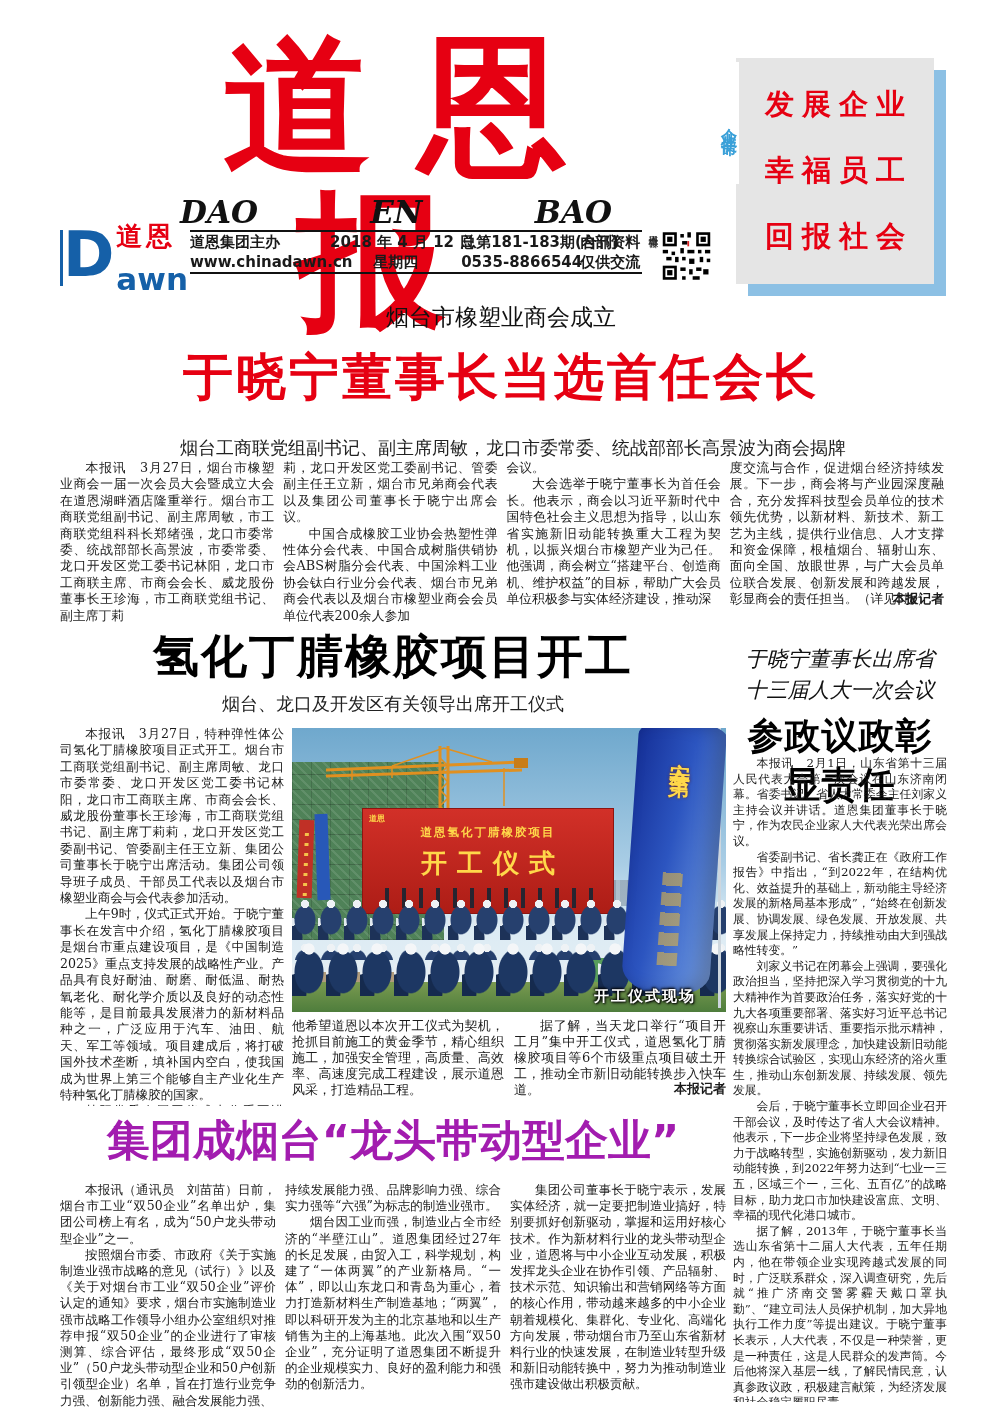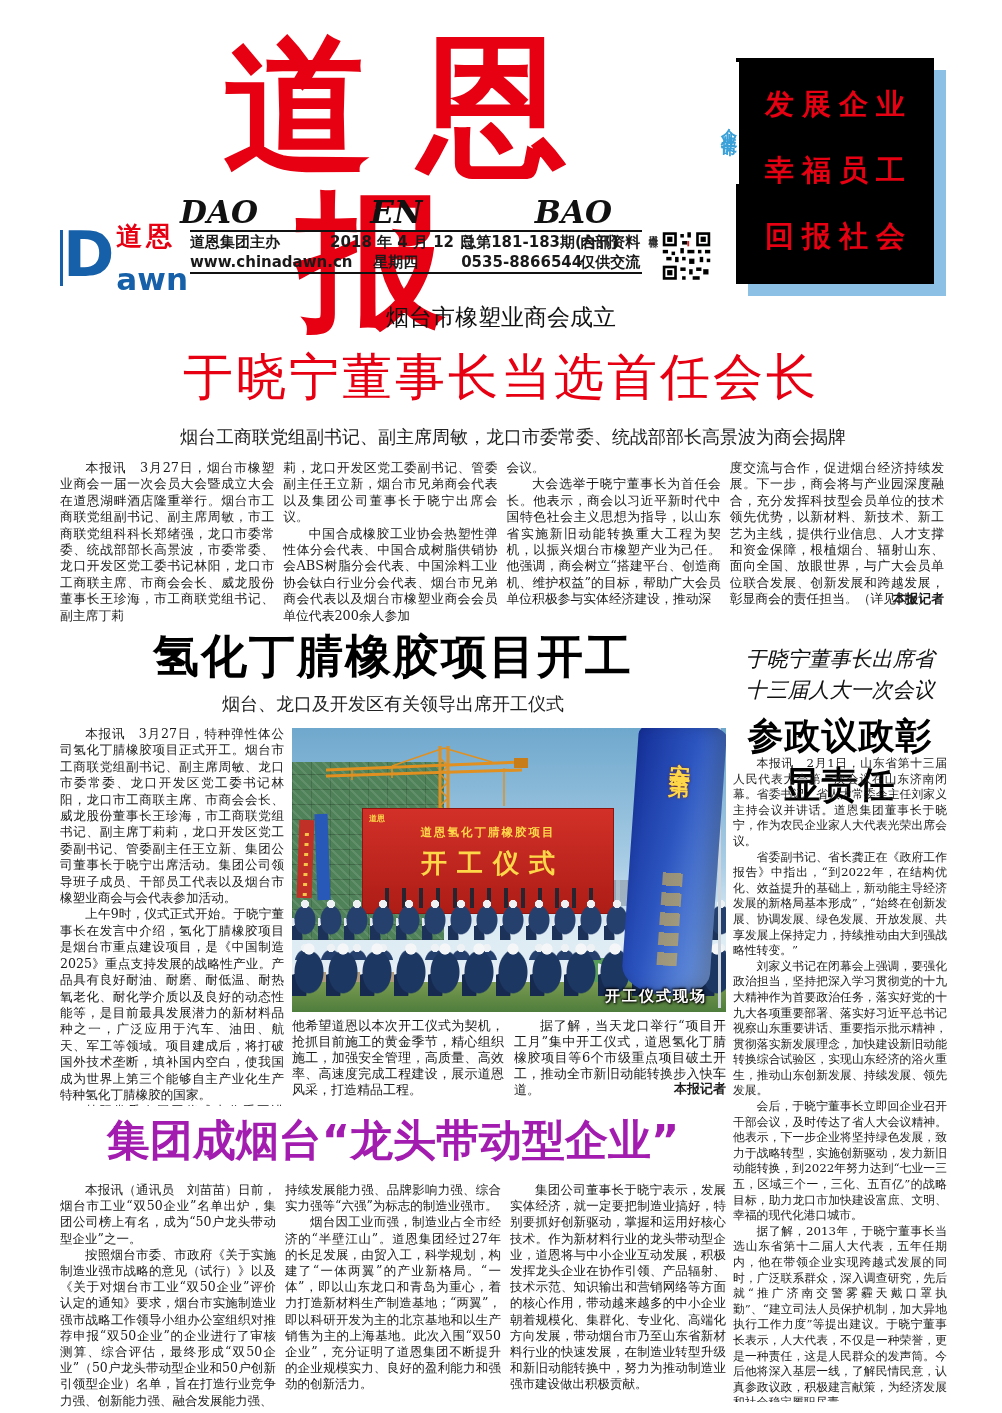--- a/index.html
+++ b/index.html
@@ -36,32 +36,32 @@
     border-top:2.5px solid #111;border-bottom:2.5px solid #111;
     display:grid;grid-template-columns:31% 29% 26% 14%;align-items:center;
     font-family:"DejaVu Sans","Liberation Sans",sans-serif;font-size:15px;font-weight:600;}
   .info-cell{text-align:center;line-height:20px;white-space:nowrap;}
   .info-cell:first-child{text-align:left;}
   .qr-wrap{position:absolute;left:646px;top:227px;width:66px;height:64px;display:flex;}
   .qr-label{writing-mode:vertical-rl;font-size:10px;letter-spacing:1px;color:#222;margin-right:1px;
     font-family:"DejaVu Sans","Liberation Sans",sans-serif;}
   .mission{position:absolute;left:710px;top:54px;width:236px;height:242px;}
   .mission-shadow{position:absolute;left:38px;top:16px;width:198px;height:226px;background:#8cc0e4;}
-  .mission-body{position:absolute;left:26px;top:4px;width:198px;height:226px;background:#000000;
+  .mission-body{position:absolute;left:26px;top:4px;width:198px;height:226px;background:#e5e5e5;
     display:flex;flex-direction:column;justify-content:space-around;align-items:center;padding:14px 0;}
   .mission-line{color:var(--red);font-weight:bold;font-size:29px;letter-spacing:8px;text-indent:8px;}
   .mission-tab{position:absolute;left:4px;top:8px;width:25px;height:122px;background:#fff;z-index:2;
     writing-mode:vertical-rl;text-align:center;color:var(--ltblue);font-weight:bold;font-size:16px;
     letter-spacing:4px;font-family:"DejaVu Sans","Liberation Sans",sans-serif;}
 
   
   .a1-kicker{position:absolute;left:0;top:302px;width:1002px;text-align:center;font-size:23px;color:#111;}
   .a1-headline{position:absolute;left:0;top:344px;width:1002px;text-align:center;
-    font-size:50px;font-weight:normal;color:var(--red);letter-spacing:3px;}
-  .a1-subhead{position:absolute;left:0;top:425px;width:1002px;text-align:center;font-size:18px;color:#222;padding-left:24px;}
+    font-size:50px;font-weight:bold;color:var(--red);letter-spacing:3px;}
+  .a1-subhead{position:absolute;left:0;top:436px;width:1002px;text-align:center;font-size:18px;color:#222;padding-left:24px;}
   .a1-body{position:absolute;left:60px;top:460px;width:884px;display:flex;gap:9px;
     font-size:12.8px;line-height:16.4px;text-align:justify;}
   .a1-body .col{flex:1;}
 
   p.indent{text-indent:2em;}
   p.cont{text-indent:0;}
   .byline{display:block;text-align:right;font-weight:600;}
   .pull-a1{margin-top:-16.4px;}
   .pull-a2{margin-top:-17px;}
 
@@ -115,21 +115,21 @@
     background-size:34px 58px;}
   .flag-pole{position:absolute;right:5px;top:0;width:3px;height:280px;background:#cdd6de;}
   .flag-big{position:absolute;right:8px;top:-8px;width:88px;height:276px;transform:rotate(4deg);
     background:linear-gradient(100deg,#142e96 0%,#2c55c0 45%,#5b86d8 80%,#7da2e2 100%);
     border-radius:46% 54% 48% 52% / 6% 5% 9% 10%;box-shadow:inset -10px 0 18px rgba(0,0,0,.25);}
   .flag-text{position:absolute;left:50%;top:26px;transform:translateX(-50%);
     writing-mode:vertical-rl;color:#ffd84a;font-weight:bold;font-size:21px;letter-spacing:7px;
     text-shadow:0 0 3px rgba(120,40,20,.8);font-family:"DejaVu Sans","Liberation Sans",sans-serif;}
   .flag-dashes{position:absolute;left:50%;top:150px;transform:translateX(-50%);width:20px;height:96px;opacity:.8;
     background:repeating-linear-gradient(0deg,rgba(220,180,70,.75) 0 13px,transparent 13px 20px);}
-  .photo-caption{position:absolute;right:19px;bottom:6px;color:#fff;font-weight:bold;font-size:15px;
+  .photo-caption{position:absolute;right:30px;bottom:6px;color:#fff;font-weight:bold;font-size:15px;
     letter-spacing:2px;text-shadow:1px 1px 2px #000,-1px -1px 2px #000,0 0 4px #000;
     font-family:"DejaVu Sans","Liberation Sans",sans-serif;padding-left:11px;}
 
   
   .a3-headline{position:absolute;left:60px;top:1112px;width:666px;text-align:center;
     font-size:43px;font-weight:bold;color:#a21caf;}
   .a3-body{position:absolute;left:60px;top:1182px;width:666px;display:flex;gap:9px;
     font-size:12.5px;line-height:16.2px;text-align:justify;height:228px;overflow:hidden;}
   .a3-body .col{flex:1;}
 

